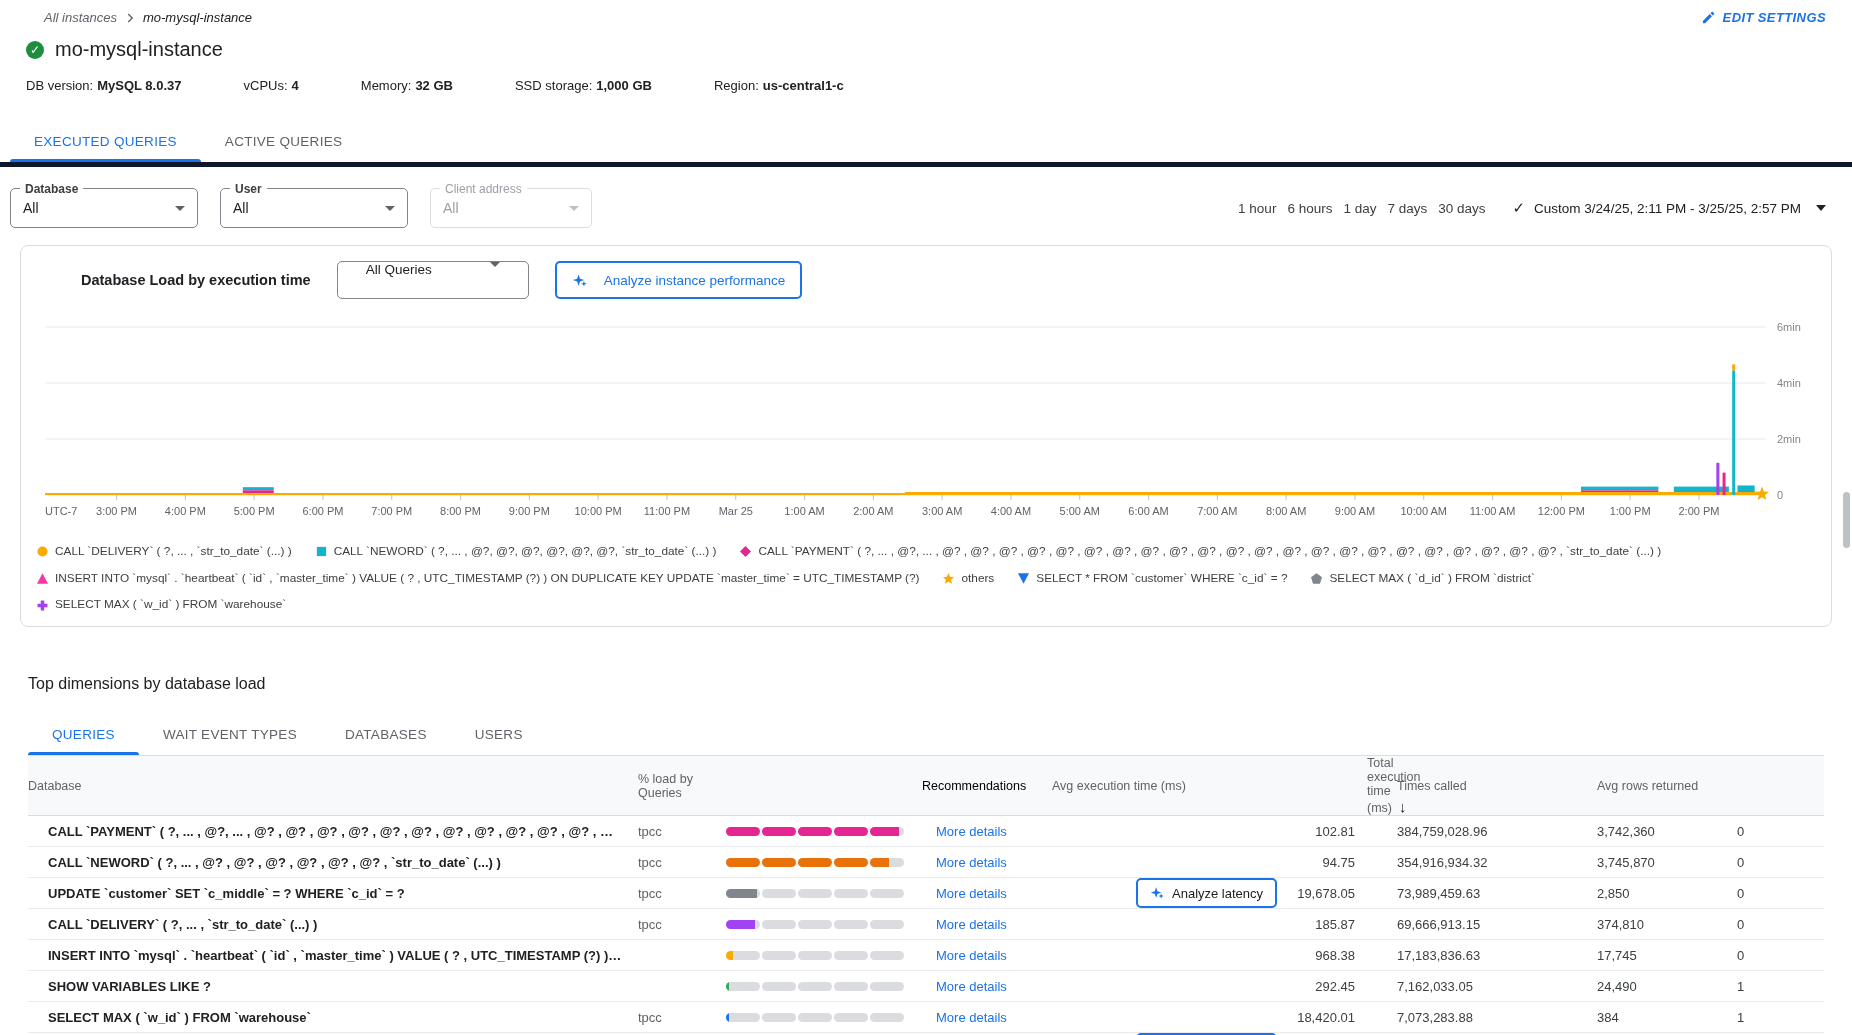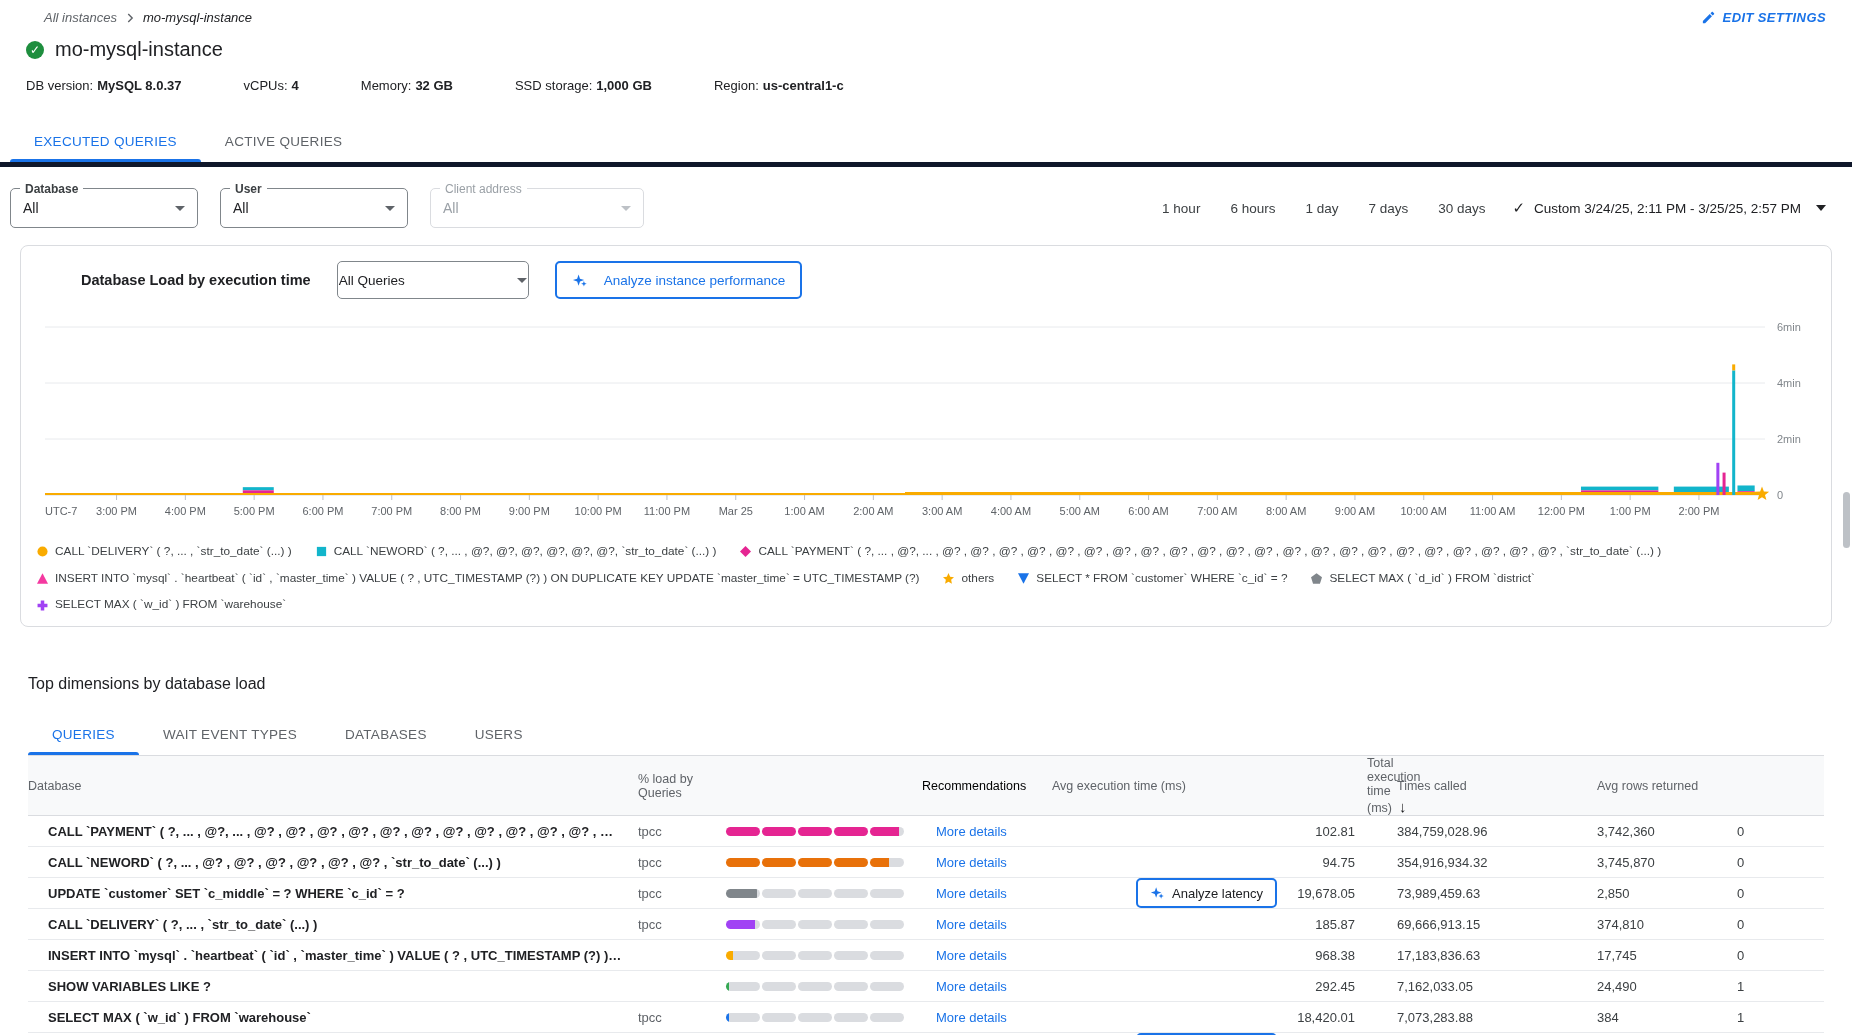--- a/index.html
+++ b/index.html
@@ -31,21 +31,21 @@
   .field.disabled .caret{border-top-color:#bdc1c6;}
   .time-range{margin-left:auto;display:flex;align-items:center;gap:27px;font-size:13.5px;color:#3c4043;}
   .time-opt{cursor:pointer;white-space:nowrap;}
   .custom{display:flex;align-items:center;gap:9px;color:#202124;cursor:pointer;white-space:nowrap;}
   .custom .check{font-size:15px;}
   .dd-caret{width:0;height:0;border-left:5px solid transparent;border-right:5px solid transparent;border-top:6px solid #202124;margin-left:6px;}
   
   .card{margin:17px 20px 0;border:1px solid #dadce0;border-radius:8px;padding:15px 0 6px;}
   .card-head{display:flex;align-items:center;padding-left:60px;gap:26px;}
   .card-title{font-size:14.5px;font-weight:700;color:#202124;white-space:nowrap;}
-  .select{width:192px;height:38px;border:1px solid #80868b;border-radius:5px;display:flex;align-items:center;padding:0 1px;font-size:13.5px;cursor:pointer;}
+  .select{width:192px;height:38px;border:1px solid #80868b;border-radius:5px;display:flex;padding:0 28px;font-size:13.5px;cursor:pointer;}
   .outline-btn{display:flex;align-items:center;gap:17px;height:38px;padding:0 15px;border:2px solid #1a73e8;border-radius:5px;background:#fff;color:#202124;font-size:13.5px;font-weight:500;font-family:inherit;cursor:pointer;}
   #chart{display:block;margin:8px 0 0 14px;}
   .legend{display:flex;flex-wrap:wrap;align-items:flex-start;column-gap:24px;row-gap:9px;padding:2px 34px 6px 16px;font-size:11.8px;color:#3c4043;}
   .li{display:flex;align-items:center;gap:7px;cursor:pointer;white-space:nowrap;line-height:1.5;}
   .li .mk{flex:0 0 11px;}
   
   .dims{margin:48px 28px 0;}
   .dims h2{font-size:16px;font-weight:500;color:#202124;}
   .dims p{margin-top:9px;font-size:13px;color:#3c4043;}
   .dim-tabs{display:flex;margin-top:21px;border-bottom:1px solid #dadce0;}
@@ -107,27 +107,27 @@
   <div class="field">
     <span class="lbl">Database</span>
     <span>All</span>
     <span class="caret"></span>
   </div>
   <div class="field">
     <span class="lbl">User</span>
     <span>All</span>
     <span class="caret"></span>
   </div>
-  <div class="field disabled" style="width:214px">
+  <div class="field disabled" style="width:162px">
     <span class="lbl">Client address</span>
     <span>All</span>
     <span class="caret"></span>
   </div>
   <div class="time-range">
-    <div id="time-options" style="display:flex;gap:30px">
+    <div id="time-options" style="display:flex;gap:11px">
         <span class="time-opt">1 hour</span>
         <span class="time-opt">6 hours</span>
         <span class="time-opt">1 day</span>
         <span class="time-opt">7 days</span>
         <span class="time-opt">30 days</span>
       </div>
     <div class="custom">
       <span class="check">✓</span>
       <span>Custom 3/24/25, 2:11 PM - 3/25/25, 2:57 PM</span>
       <span class="dd-caret"></span>

